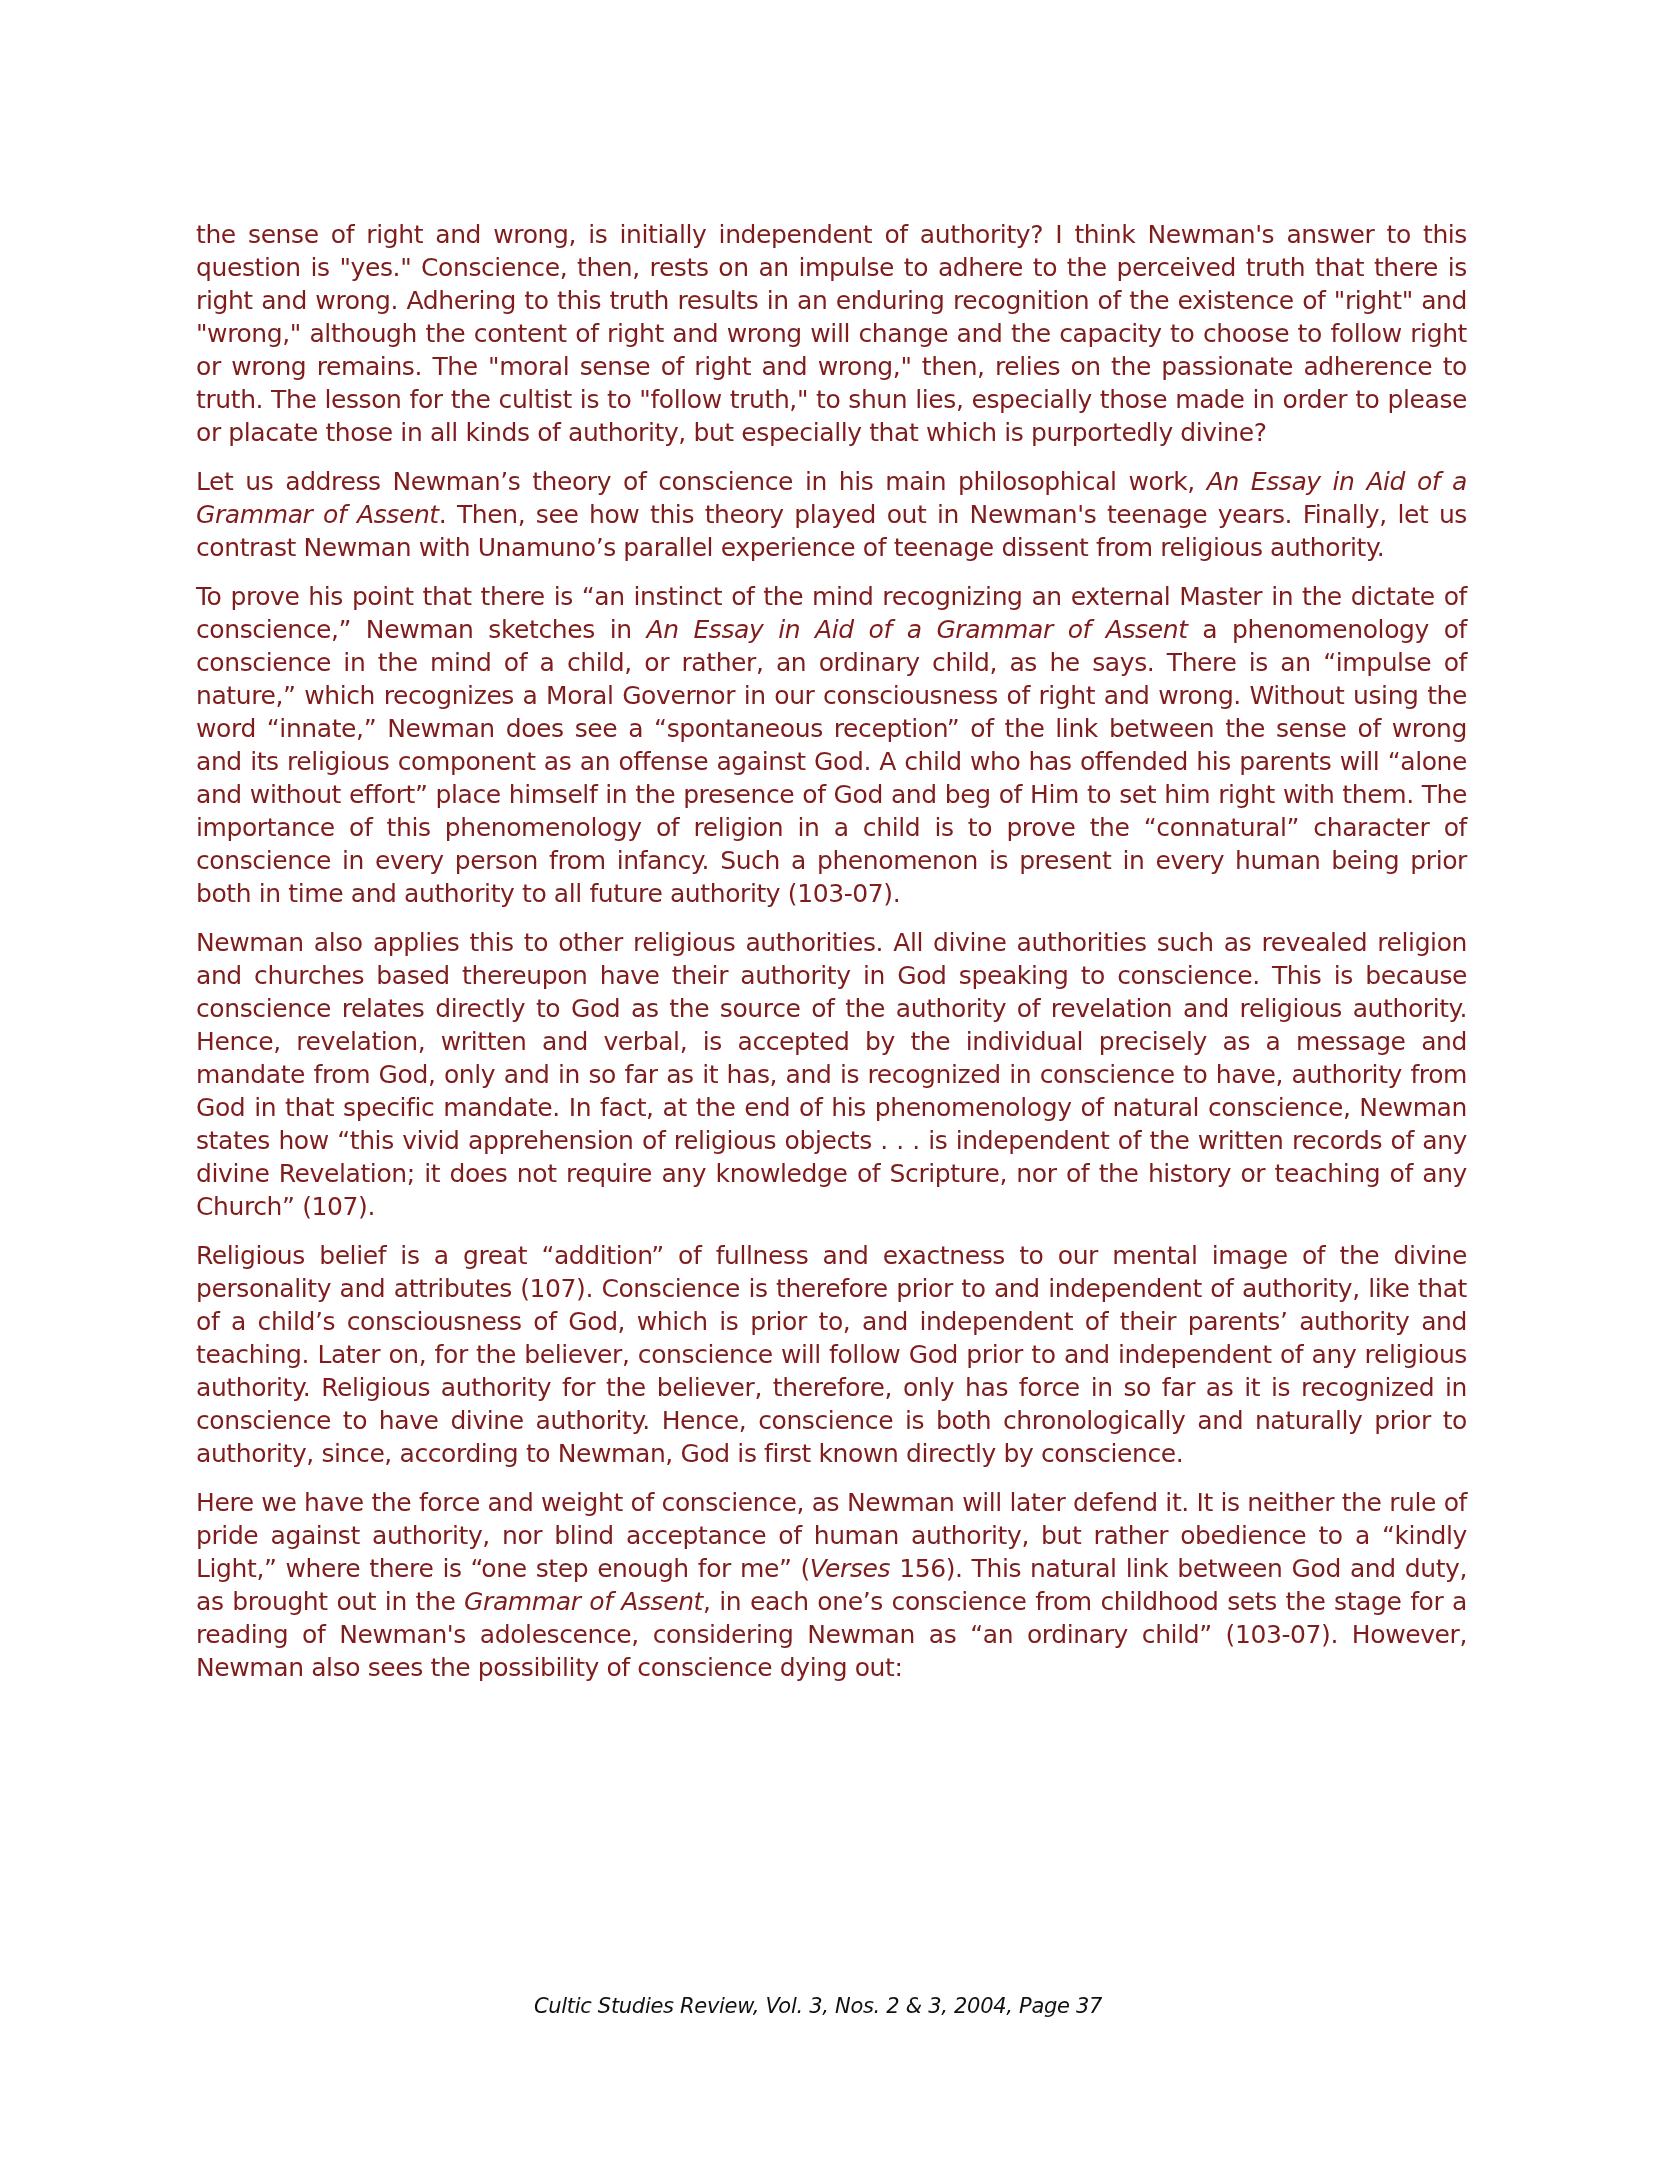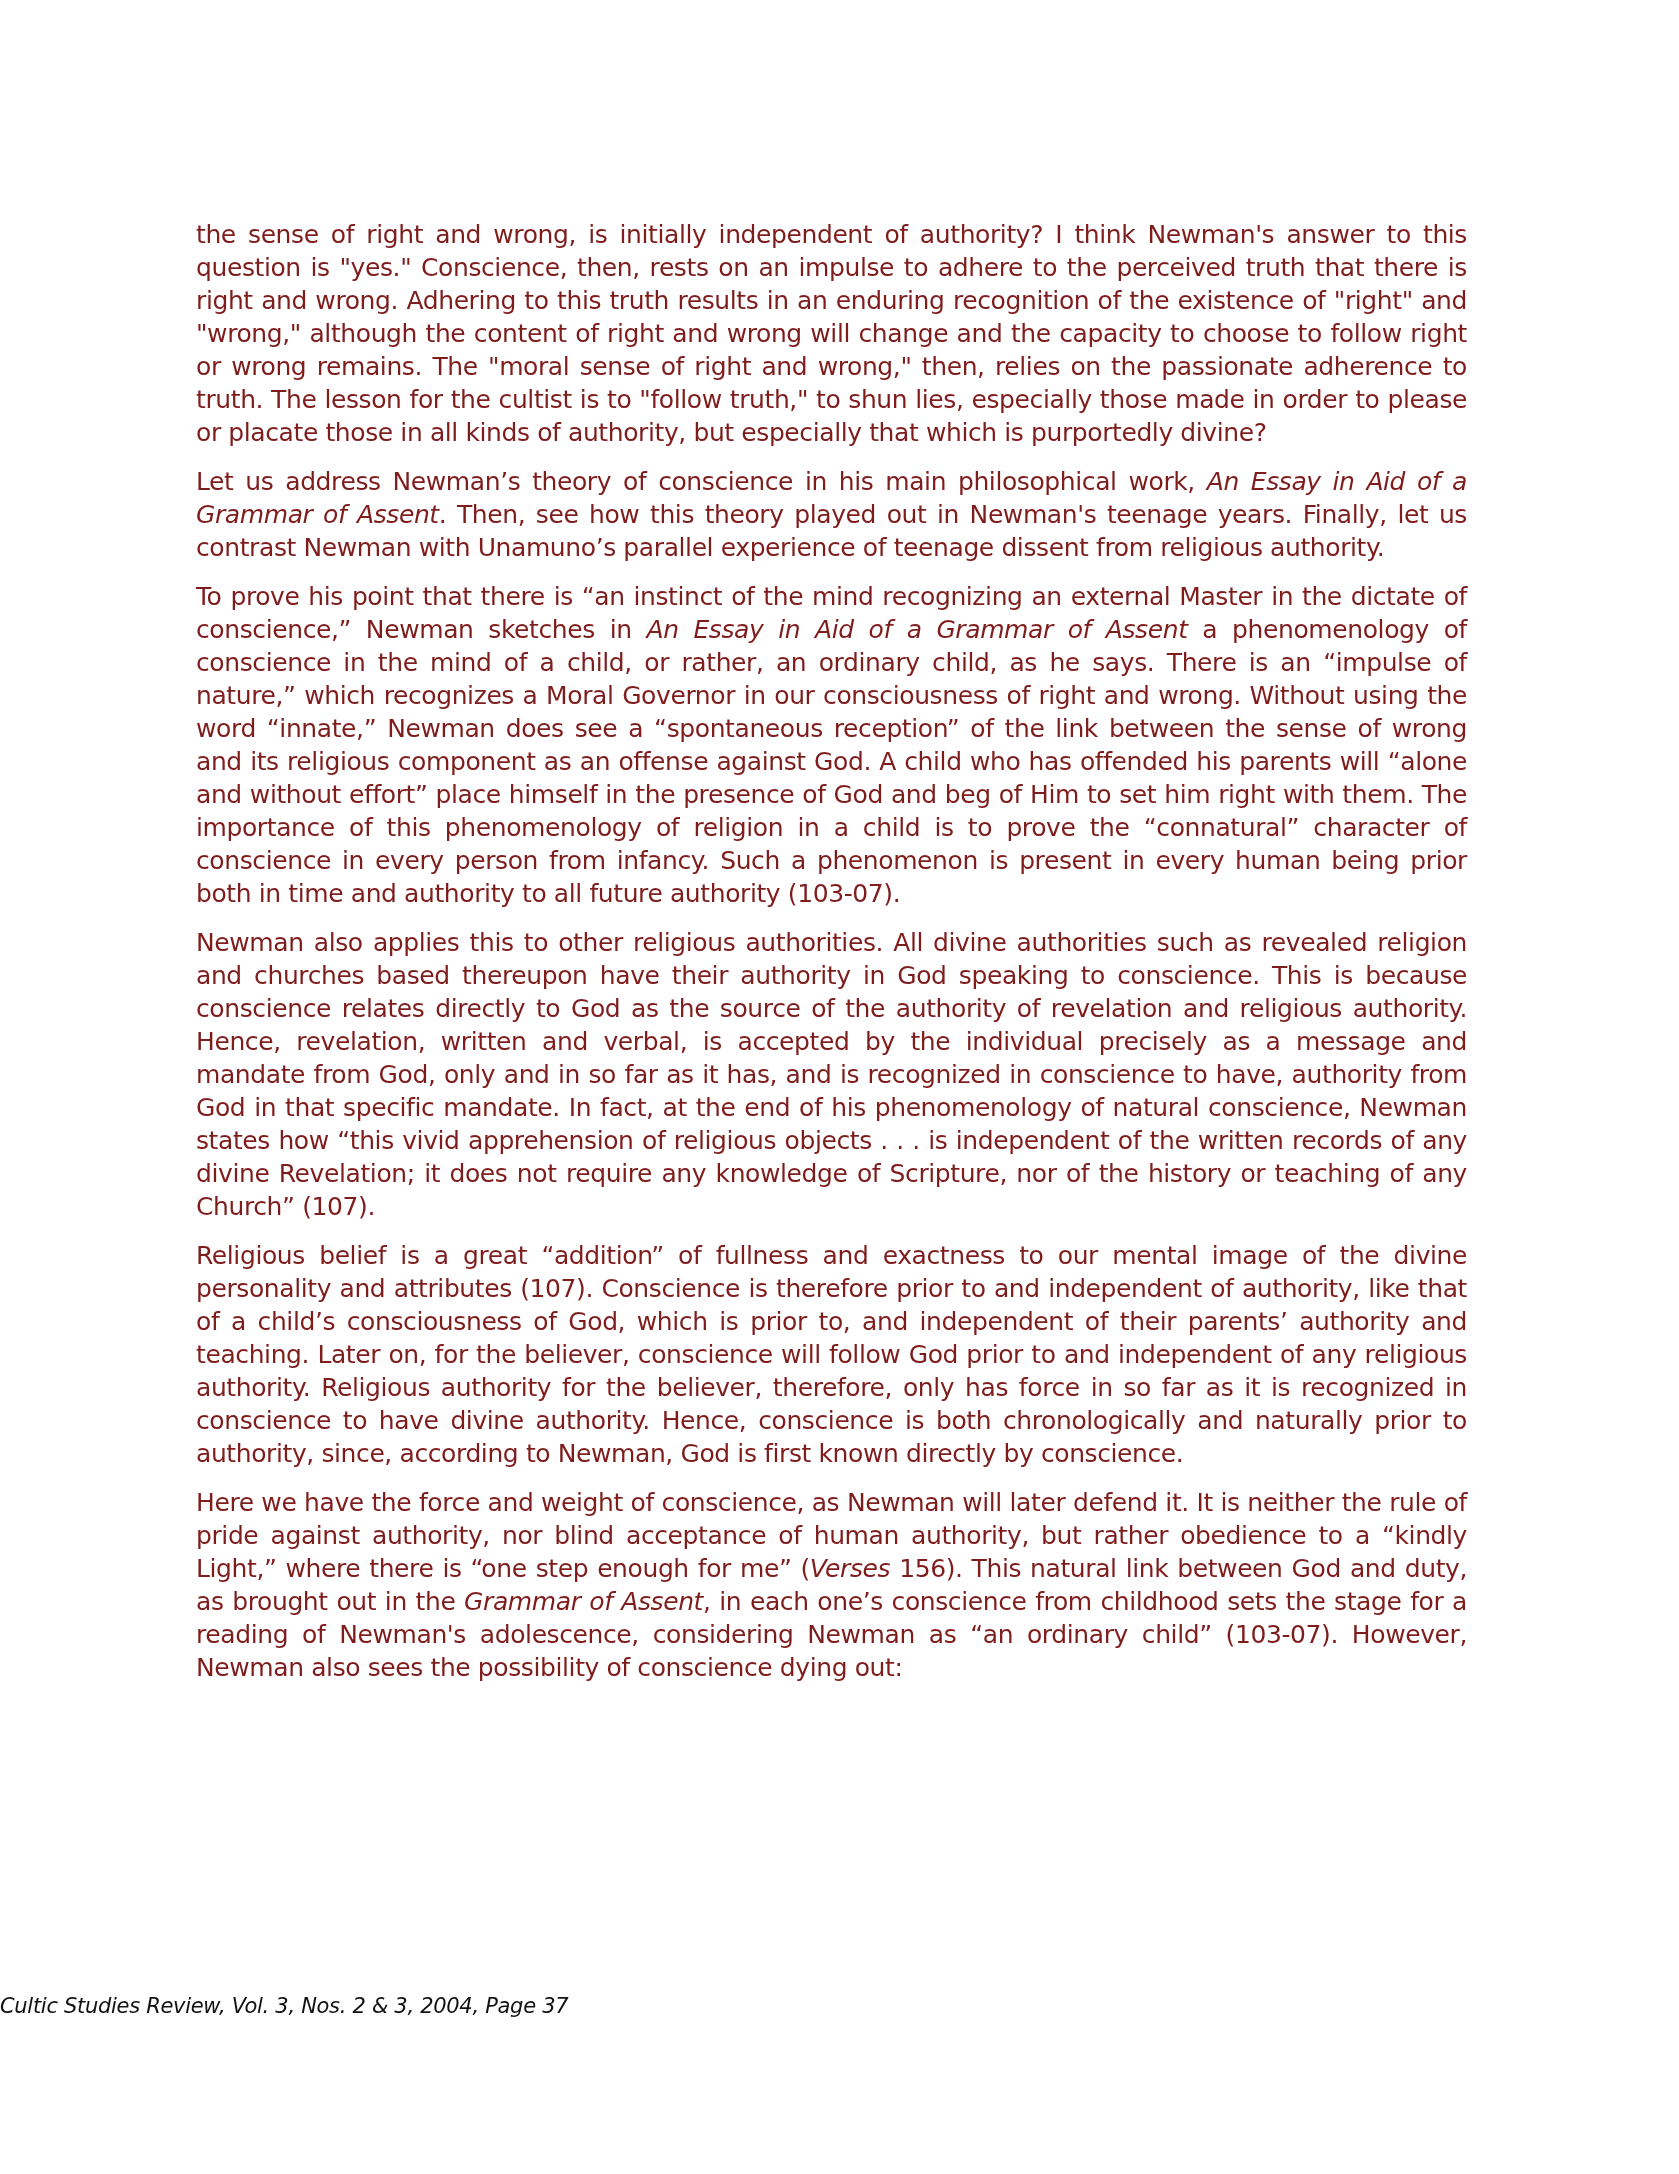--- a/index.html
+++ b/index.html
@@ -9,21 +9,21 @@
     font-family: "DejaVu Sans", sans-serif;
     font-size: 25px; line-height: 33px; color: #7f1d1d;
     letter-spacing: -0.4px;
     margin-top: 24px;
   }
   .para { margin: 0 0 16px 0; text-align: justify; }
   .para:first-child { margin-top: 0; }
   .quote { margin: 0 99px 0 98px; text-align: justify; }
   .footer {
     position: absolute; left: 0; width: 1636px; top: 1994px;
-    text-align: left; font-family: "DejaVu Sans", sans-serif;
+    text-align: center; font-family: "DejaVu Sans", sans-serif;
     font-style: italic; font-size: 21px; color: #111111; letter-spacing: -0.3px;
   }
   em { font-style: italic; }
 </style>
 </head>
 <body>
 
 <div class="page">
   <p class="para"><span>the sense of right and wrong, is initially independent of authority? I think Newman's answer to this question is "yes."  Conscience, then, rests on an impulse to adhere to the perceived truth that there is right and wrong.  Adhering to this truth results in an enduring recognition of the existence of "right" and "wrong," although the content of right and wrong will change and the capacity to choose to follow right or wrong remains. The "moral sense of right and wrong," then, relies on the passionate adherence to truth. The lesson for the cultist is to "follow truth," to shun lies, especially those made in order to please or placate those in all kinds of authority, but especially that which is purportedly divine?</span></p>
   <p class="para"><span>Let us address Newman’s theory of conscience in his main philosophical work, </span><em>An Essay in Aid of a Grammar of Assent</em><span>. Then, see how this theory played out in Newman's teenage years. Finally, let us contrast Newman with Unamuno’s parallel experience of teenage dissent from religious authority.</span></p>

